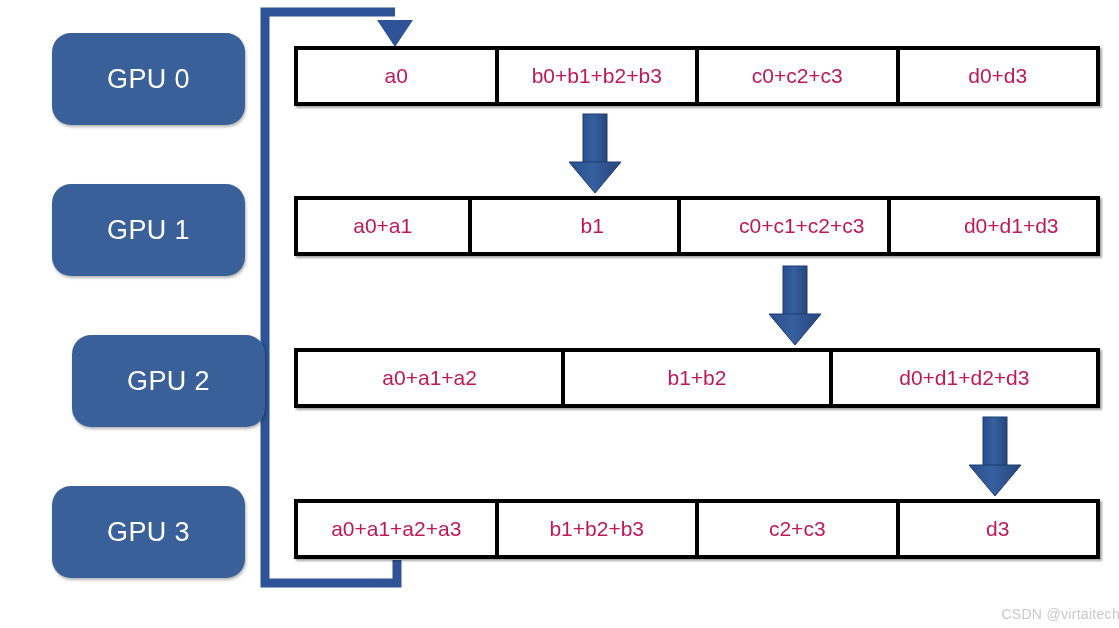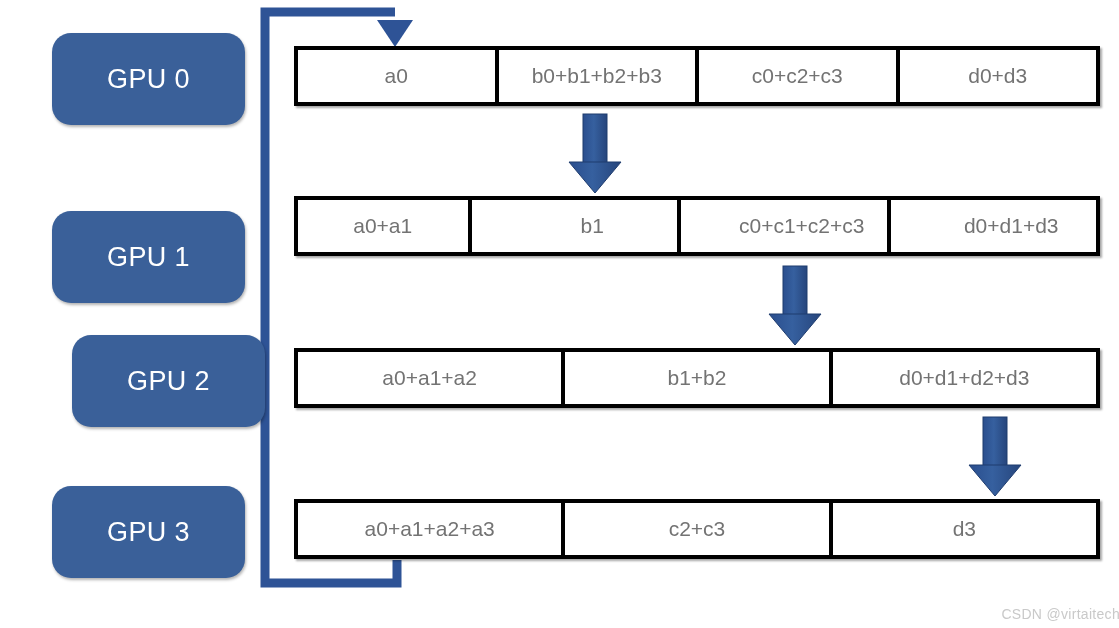--- a/index.html
+++ b/index.html
@@ -36,21 +36,21 @@
     justify-content: center;
   }
   .gpu-box .gpu-label {
     color: #ffffff;
     font-size: 27px;
     letter-spacing: 0.4px;
     line-height: 1;
     font-family: "Liberation Sans", sans-serif;
   }
   #gpu-box-0 { top: 33px; }
-  #gpu-box-1 { top: 184px; margin-top: 27px; }
+  #gpu-box-1 { top: 184px; }
   #gpu-box-2 { top: 335px; margin-left: 20px; }
   #gpu-box-3 { top: 486px; }
 
   
   .data-row {
     position: absolute;
     left: 277px;
     width: 806px;
     height: 60px;
     display: flex;
@@ -66,21 +66,21 @@
 
   .data-cell {
     flex: 1 1 0;
     min-width: 0;
     display: flex;
     align-items: center;
     justify-content: center;
     border-right: 4px solid #000000;
     box-sizing: border-box;
     font-size: 21px;
-    color: #737373;
+    color: #be185d;
     white-space: nowrap;
     font-family: "Liberation Sans", sans-serif;
   }
   .data-cell:last-child { border-right: none; }
 
   
   .loop-svg {
     position: absolute;
     left: 0;
     top: 0;
@@ -168,19 +168,20 @@
   </div>
 
   <div class="data-row" id="data-row-2">
     <div class="data-cell">a0+a1+a2</div>
     <div class="data-cell">b1+b2</div>
     <div class="data-cell">d0+d1+d2+d3</div>
   </div>
 
   <div class="data-row" id="data-row-3">
     <div class="data-cell">a0+a1+a2+a3</div>
+    <div class="data-cell">b1+b2+b3</div>
     <div class="data-cell">c2+c3</div>
     <div class="data-cell">d3</div>
   </div>
 
   <div id="watermark">CSDN @virtaitech</div>
 
 </div>
 
 </body></html>

